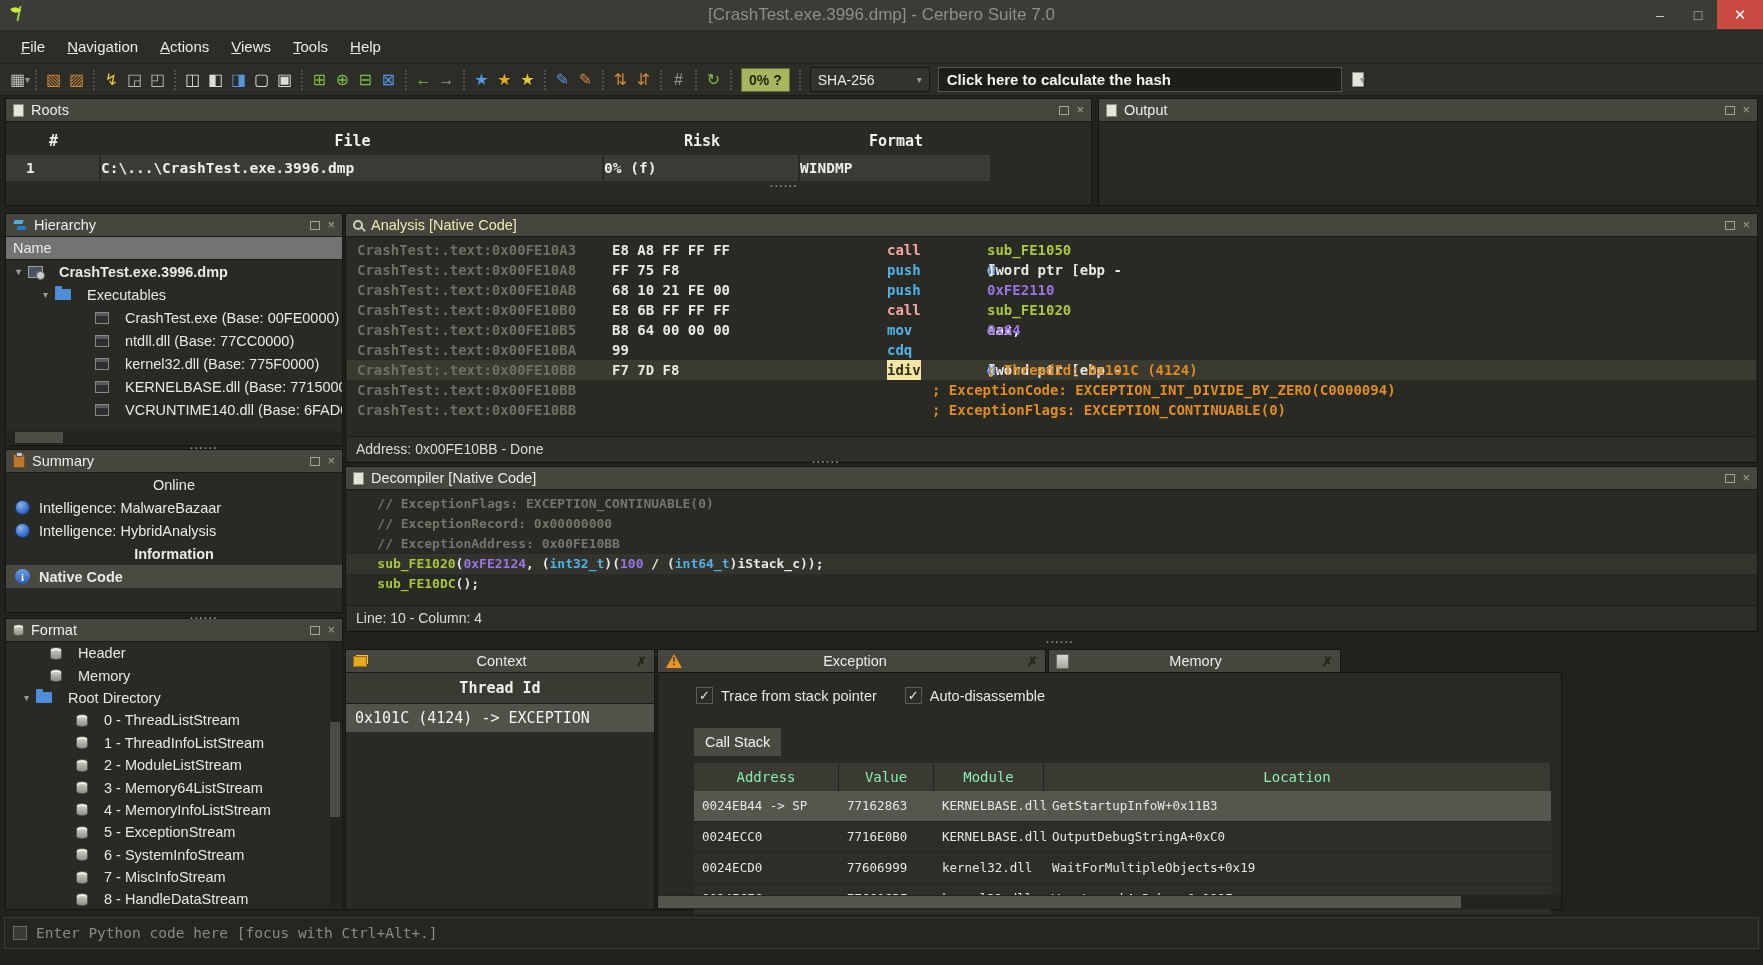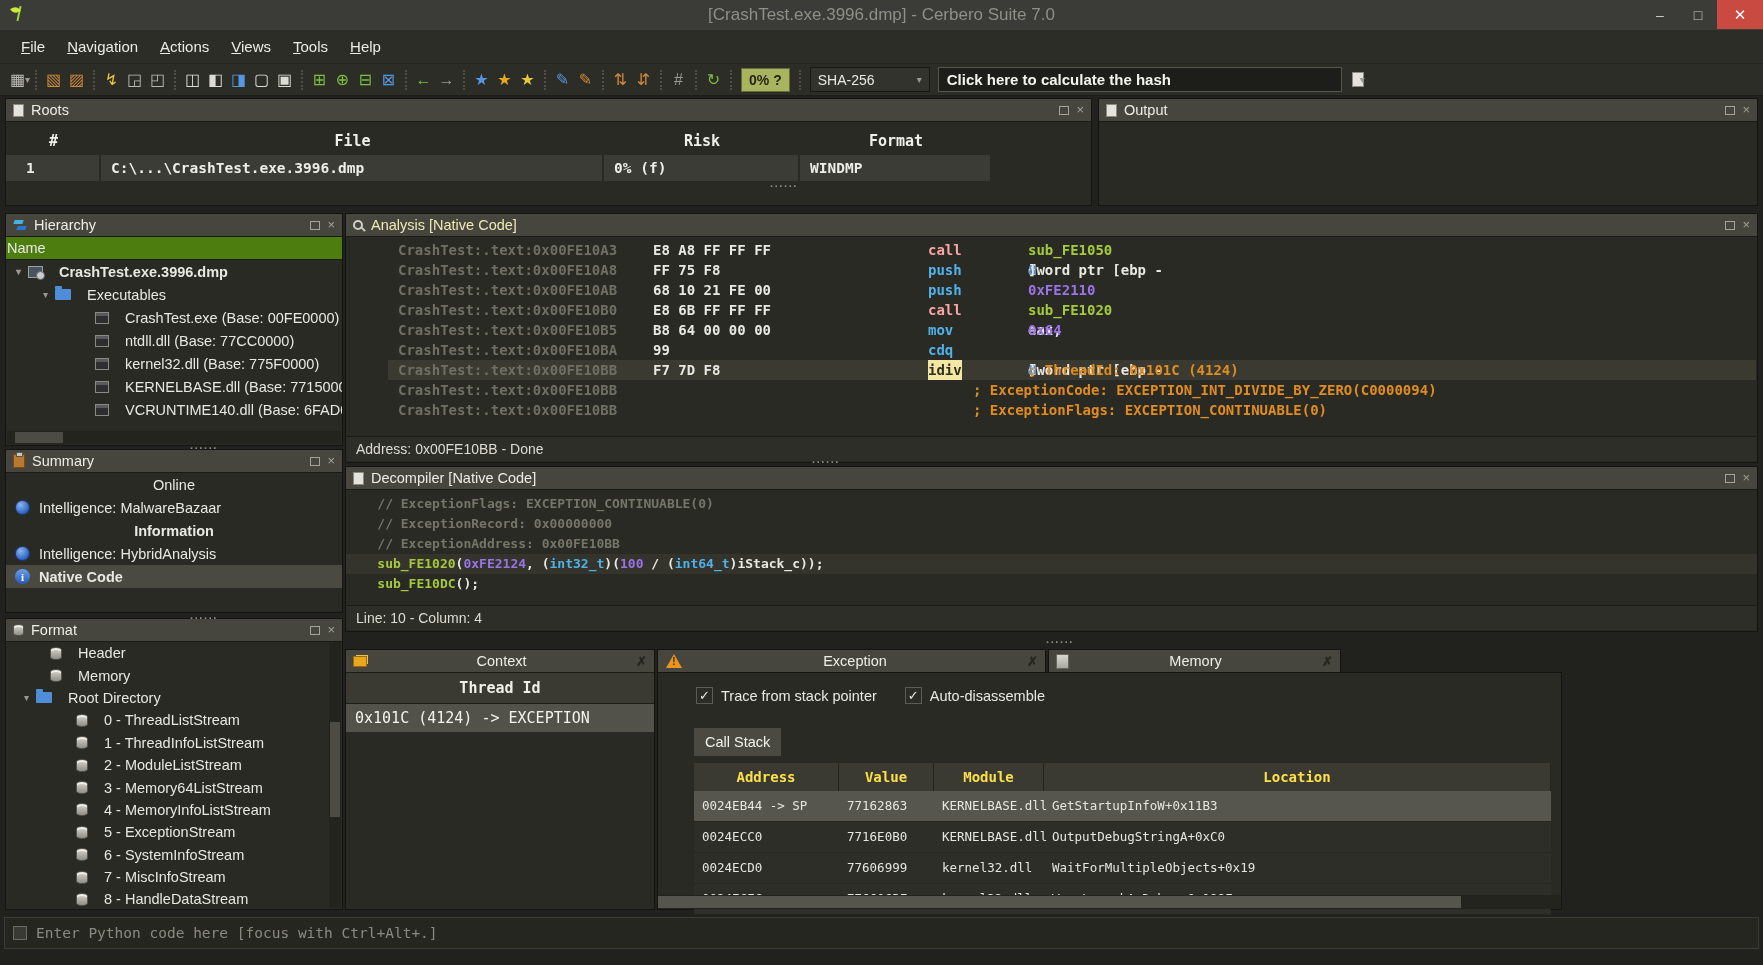--- a/index.html
+++ b/index.html
@@ -38,46 +38,46 @@
   .panel{position:absolute;background:#2a2a25;border:1px solid #141411;box-sizing:border-box;}
   .ph{height:22px;background:#46463f;border-bottom:1px solid #1a1a16;display:flex;align-items:center;gap:7px;padding:0 7px;color:#edece6;font-size:14.5px;}
   .ph .sp{flex:1;}
   .hbtn-f{width:10px;height:9px;border:1px solid #a3a39b;box-sizing:border-box;}
   .hbtn-c{color:#a3a39b;font-size:13px;line-height:10px;}
   .dots{position:absolute;color:#8f8f87;font-size:11px;font-weight:bold;letter-spacing:1px;z-index:5;}
 
   
   .roots-grid{display:grid;grid-template-columns:95px 503px 196px 192px;margin-top:6px;}
   .rh{height:26px;line-height:26px;text-align:center;color:#f0f0ea;font-weight:bold;font-size:15px;font-family:"DejaVu Sans Mono",monospace;}
-  .rc{height:26px;line-height:26px;background:#3c3c36;margin:1px 2px 0 0;color:#eeeee8;font-weight:bold;font-size:14.5px;font-family:"DejaVu Sans Mono",monospace;padding-left:10px;box-sizing:border-box;white-space:nowrap;overflow:hidden;}
+  .rc{height:26px;line-height:26px;background:#3c3c36;margin:1px 2px 0 0;color:#eeeee8;font-weight:bold;font-size:14.5px;font-family:"DejaVu Sans Mono",monospace;box-sizing:border-box;white-space:nowrap;overflow:hidden;}
   .rc.cnum{padding-left:20px;}
 
   
-  .tree-colhead{height:22px;background:#4d7c0f;border-bottom:1px solid #1c1c18;display:flex;align-items:center;padding-left:1px;font-size:14.5px;color:#eae9e3;}
+  .tree-colhead{height:22px;background:#737373;border-bottom:1px solid #1c1c18;display:flex;align-items:center;padding-left:7px;font-size:14.5px;color:#eae9e3;}
   .trow{height:23px;display:flex;align-items:center;font-size:14.5px;color:#e8e8e2;white-space:nowrap;overflow:hidden;}
   .trow.h22{height:22.4px;}
   .exp{width:13px;color:#9a9a92;font-size:10px;text-align:center;margin-right:3px;flex:0 0 auto;}
   .tlabel{margin-left:16px;}
   .bold{font-weight:bold;}
   .fold-ic{width:16px;height:11px;background:#4e8ed8;border-radius:1px;position:relative;flex:0 0 auto;}
   .fold-ic::before{content:"";position:absolute;top:-3px;left:0;width:7px;height:3px;background:#4e8ed8;border-radius:1px 1px 0 0;}
   .mod-ic{width:14px;height:12px;background:#2e2e30;border:1px solid #8a8a84;position:relative;flex:0 0 auto;box-sizing:border-box;}
   .mod-ic::before{content:"";position:absolute;top:0;left:0;right:0;height:3px;background:#5a5a5e;}
   .dmp-ic{width:15px;height:12px;background:#4a5460;border:1px solid #9aa0a8;position:relative;flex:0 0 auto;box-sizing:border-box;}
   .dmp-ic::after{content:"";position:absolute;right:-3px;bottom:-3px;width:7px;height:7px;border-radius:50%;background:#c9cdd3;border:1px solid #66665e;}
   .db-ic{width:12px;height:13px;background:linear-gradient(#d8d8d0,#8e8e86);border-radius:6px/3px;border:1px solid #55554e;box-shadow:inset 0 3px 0 -1px #f0f0e8;flex:0 0 auto;box-sizing:border-box;}
   .hscroll{position:absolute;left:1px;right:1px;bottom:1px;height:13px;background:#24241f;}
   .hthumb{position:absolute;left:8px;top:1px;bottom:1px;width:48px;background:#4c4c45;}
   .vscroll{position:absolute;right:1px;top:23px;bottom:1px;width:12px;background:#24241f;}
   .vthumb{position:absolute;left:1px;right:1px;top:80px;height:95px;background:#4c4c45;}
 
   
   .an-title{color:#efe9b4;}
   .an-body{position:absolute;left:1px;right:1px;top:22px;bottom:26px;overflow:hidden;}
-  .dline{position:relative;height:20px;font-family:"DejaVu Sans Mono",monospace;font-weight:bold;font-size:14px;line-height:20px;margin-left:41px;}
+  .dline{position:relative;height:20px;font-family:"DejaVu Sans Mono",monospace;font-weight:bold;font-size:14px;line-height:20px;}
   .dline:first-child{margin-top:4px;}
   .dline span{position:absolute;white-space:pre;}
   .dline.sel{background:#3a3a31;}
   .da{left:10px;color:#6f6f65;}
   .dbyt{left:265px;color:#e9e9e3;}
   .dmn{left:540px;}
   .dop{left:640px;}
   .dcm{left:585px;}
   .tk-white{color:#e9e9e3}.tk-gray{color:#75756b}.tk-pink{color:#fca5a5}.tk-cyan{color:#4fb2e8}
   .tk-green{color:#a6c93c}.tk-purple{color:#9b73e8}.tk-blue{color:#5090e0}.tk-orange{color:#e08c20}
@@ -113,21 +113,21 @@
   .warn-tri{position:absolute;left:1px;top:0;width:0;height:0;border-left:8px solid transparent;border-right:8px solid transparent;border-bottom:14px solid #e8941e;}
   .warn-mark{position:absolute;left:0;top:2px;width:18px;text-align:center;color:#3a2a08;font-size:10px;font-weight:bold;}
   .memh-ic{width:13px;height:15px;background:linear-gradient(#d8d8d2,#a8a8a0);border:1px solid #66665e;box-sizing:border-box;flex:0 0 auto;}
   .chk{width:17px;height:17px;background:#2c2c27;border:1px solid #5c5c54;color:#e9e9e3;font-size:13px;display:flex;align-items:center;justify-content:center;box-sizing:border-box;flex:0 0 auto;}
   .chk-label{font-size:14.5px;color:#e9e9e3;margin-left:8px;}
   .tabs{position:absolute;left:36px;top:55px;display:flex;flex-direction:column;}
   .tab{padding:6px 11px;font-size:14.5px;color:#e2e2dc;}
   .tab.active{background:#4a4a42;color:#f2f2ec;}
   .cs-table{position:absolute;left:36px;top:90px;width:857px;}
   .cs-hrow{display:grid;grid-template-columns:145px 95px 110px 507px;height:28px;background:#3a3a33;}
-  .cs-h{line-height:28px;text-align:center;font-family:"DejaVu Sans Mono",monospace;font-weight:bold;font-size:14px;color:#fde047;border-right:1px solid #23231e;box-sizing:border-box;}
+  .cs-h{line-height:28px;text-align:center;font-family:"DejaVu Sans Mono",monospace;font-weight:normal;font-size:14px;color:#86efac;border-right:1px solid #23231e;box-sizing:border-box;}
   .cs-row{display:grid;grid-template-columns:145px 95px 110px 507px;height:30px;border-bottom:1px solid #26261f;background:#2e2e28;}
   .cs-row.sel{background:#56564e;}
   .cs-c{line-height:30px;font-family:"DejaVu Sans Mono",monospace;font-size:12.5px;color:#e6e6e0;padding-left:8px;white-space:nowrap;overflow:visible;}
   .ex-hscroll{position:absolute;left:0;right:0;bottom:0;height:14px;background:#24241f;}
   .ex-hthumb{position:absolute;left:0;top:1px;bottom:1px;width:803px;background:#55554d;}
 
   
   .pybar{position:absolute;left:4px;top:917px;width:1755px;height:32px;background:#26231f;background:#262620;border:1px solid #3c3c36;box-sizing:border-box;display:flex;align-items:center;padding-left:8px;gap:9px;}
   .py-ic{width:14px;height:14px;background:#3a3a34;border:1px solid #6a6a62;box-sizing:border-box;flex:0 0 auto;}
   .py-text{font-family:"DejaVu Sans Mono",monospace;font-size:14.5px;color:#8a8a82;}
@@ -355,25 +355,25 @@
       <span>Summary</span>
       <span class="sp"></span>
       <span class="hbtn-f"></span>
       <span class="hbtn-c">×</span>
     </div>
     <div class="sum-row sum-sec">Online</div>
     <div class="sum-row">
       <span class="globe-ic"></span>
       <span>Intelligence: MalwareBazaar</span>
     </div>
-    <div class="sum-row sum-sec bold">Information</div>
     <div class="sum-row">
       <span class="globe-ic"></span>
       <span>Intelligence: HybridAnalysis</span>
     </div>
+    <div class="sum-row sum-sec bold">Information</div>
     <div class="sum-row sel">
       <span class="info-ic">i</span>
       <span>Native Code</span>
     </div>
   </div>
 
   <div class="panel" style="left:345px;top:466px;width:1413px;height:166px;">
     <div class="ph">
       <span class="pg-ic sm"></span>
       <span>Decompiler [Native Code]</span>

